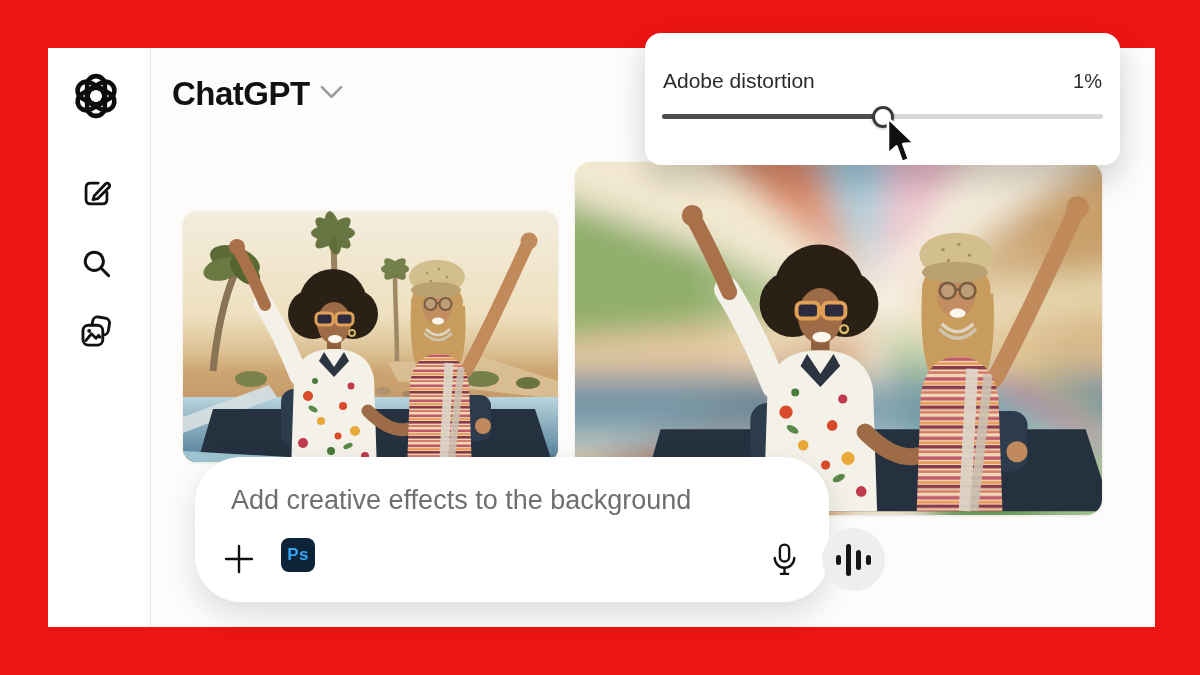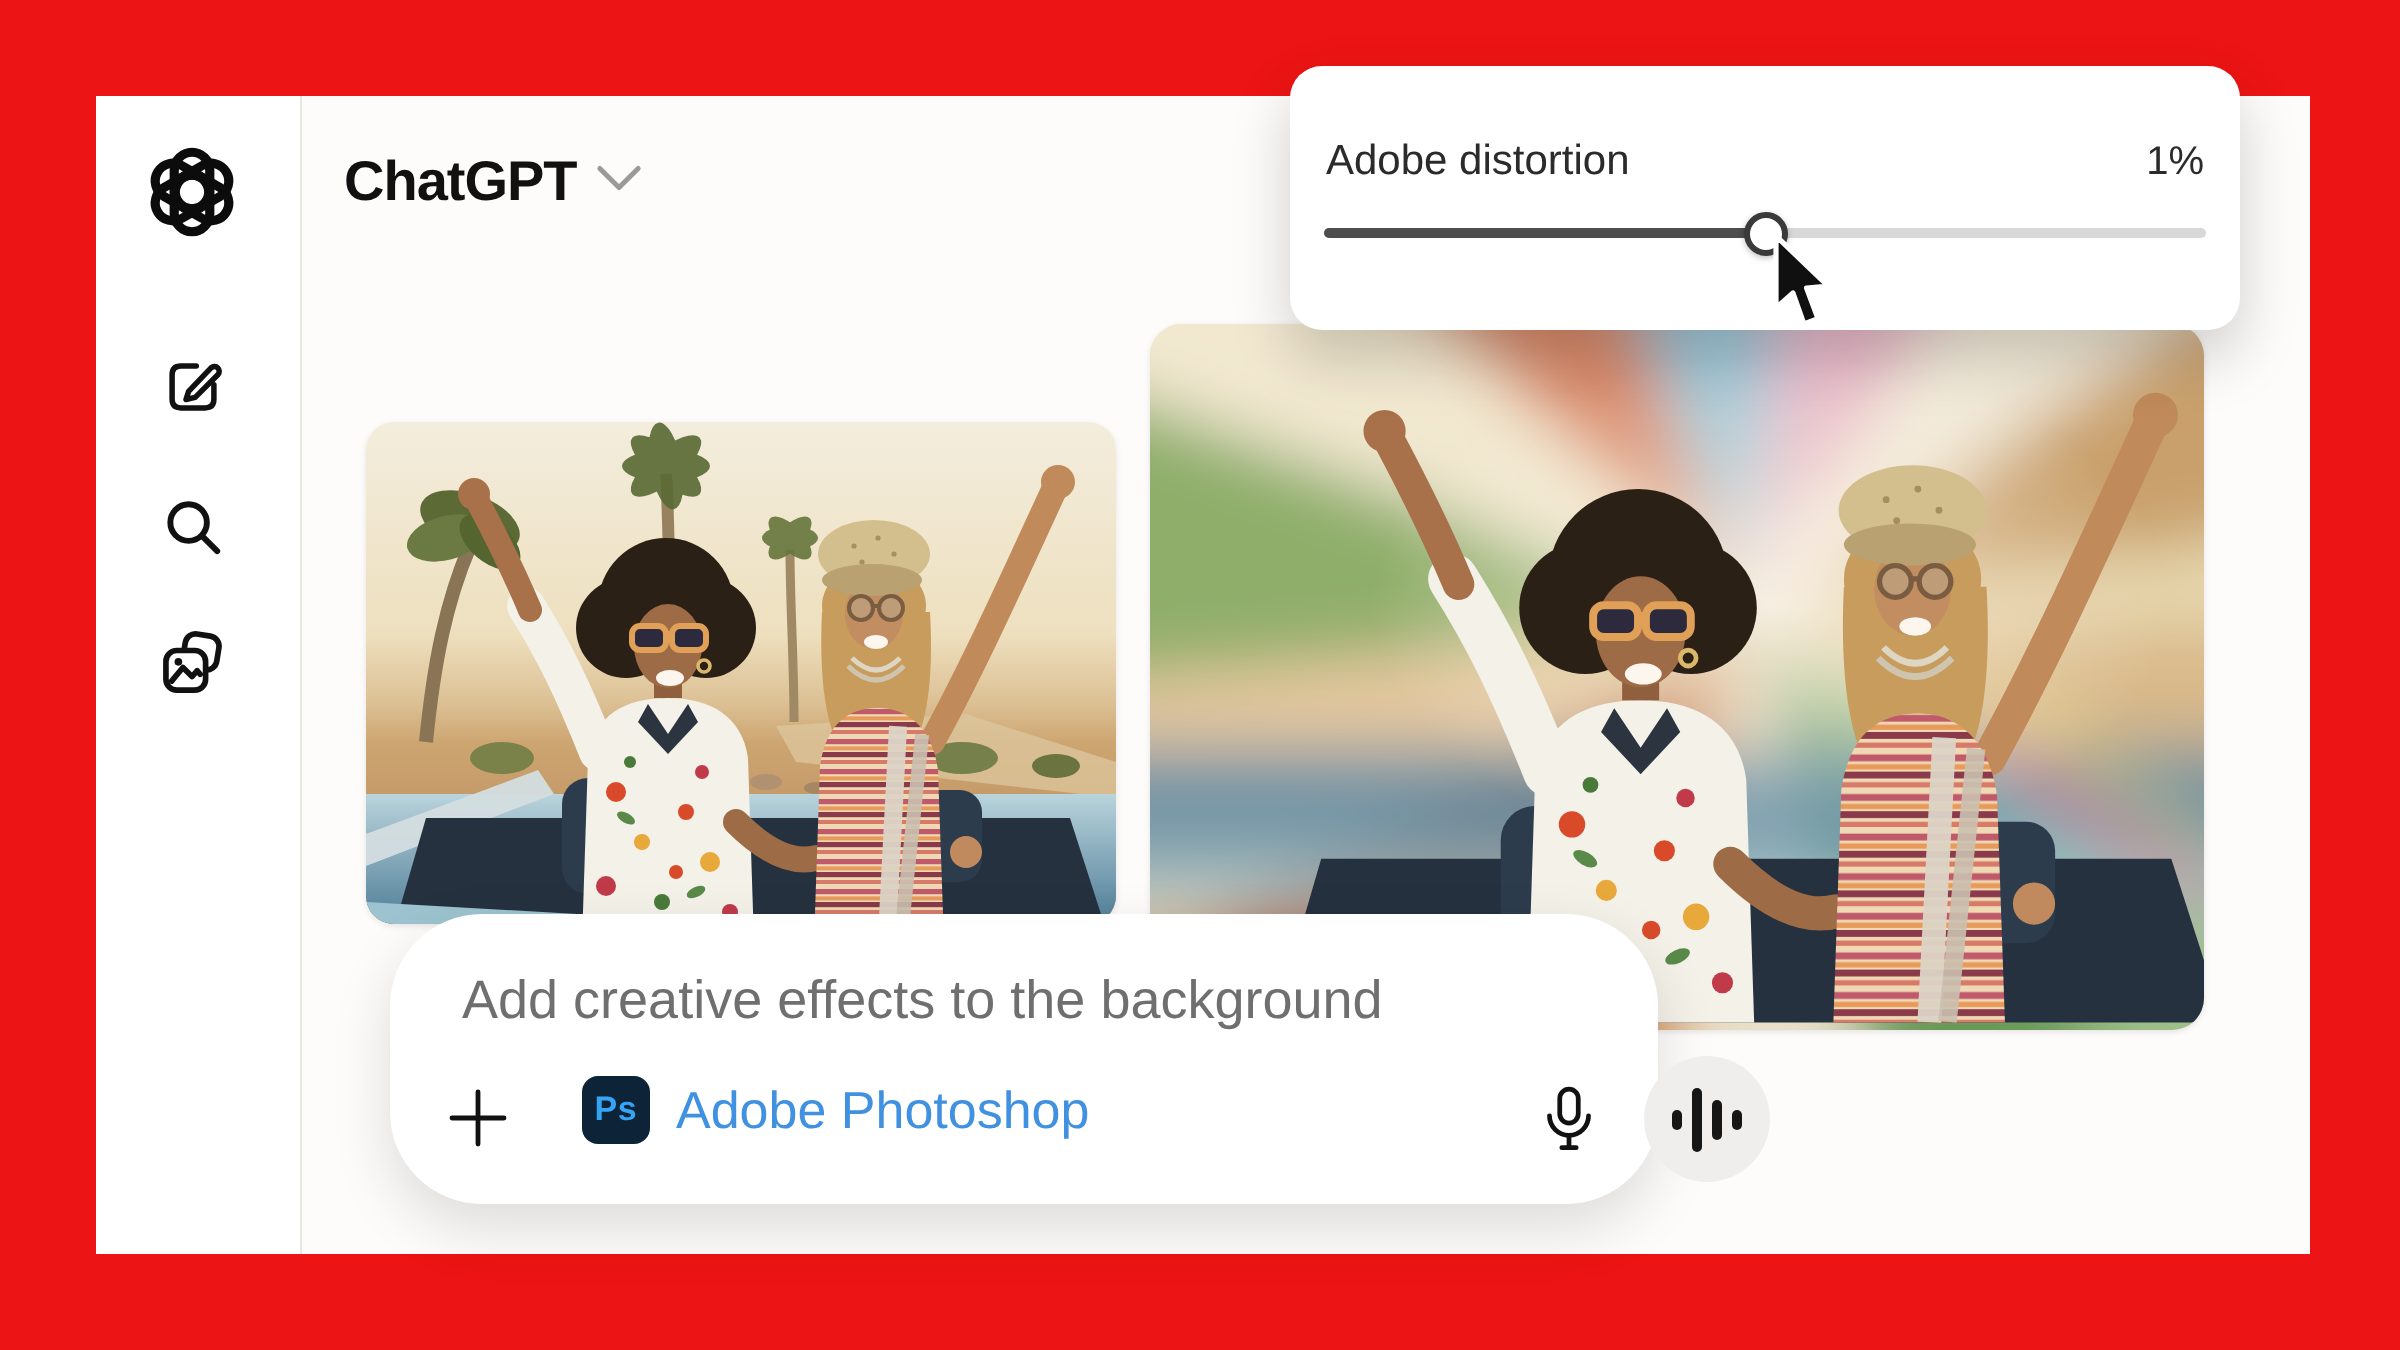--- a/index.html
+++ b/index.html
@@ -5,21 +5,21 @@
   html,body{margin:0;padding:0;}
   body{font-family:"Liberation Sans", sans-serif; background:#b00;}
   .stage{position:relative;width:1200px;height:675px;overflow:hidden;background:#ec1414;}
   .app-window{position:absolute;left:48px;top:48px;width:1107px;height:579px;background:#fdfcfa;}
   
   .sidebar{position:absolute;left:0;top:0;width:102px;height:579px;background:#ffffff;border-right:1px solid #e9e7e4;}
   .side-ic{position:absolute;left:31px;width:34px;height:34px;display:flex;align-items:center;justify-content:center;cursor:pointer;}
   .side-logo{top:25px;left:25px;width:46px;height:46px;}
   
   .hdr{position:absolute;left:124px;top:27px;display:flex;align-items:center;gap:10px;cursor:pointer;}
-  .hdr-title{font-size:28px;font-weight:700;color:#111;letter-spacing:-.5px;}
+  .hdr-title{font-size:33px;font-weight:700;color:#111;letter-spacing:-.5px;}
   
   .photo{position:absolute;overflow:hidden;box-shadow:0 1px 3px rgba(0,0,0,.10);}
   .photo svg{display:block;width:100%;height:100%;}
   .photo-left{left:135px;top:163px;width:375px;height:251px;border-radius:14px;z-index:1;}
   .photo-right{left:527px;top:114px;width:527px;height:353px;border-radius:16px;z-index:1;}
   
   .lens-panel{position:absolute;left:645px;top:33px;width:475px;height:132px;background:#fff;border-radius:16px;
     box-shadow:0 14px 30px rgba(0,0,0,.18);z-index:5;}
   .lens-row{position:absolute;left:18px;right:18px;top:36px;display:flex;justify-content:space-between;align-items:baseline;}
   .lens-label{font-size:21px;color:#2b2b2b;}
@@ -29,21 +29,21 @@
   .slider-fill{position:absolute;left:0;top:0;height:5px;border-radius:3px;background:#4d4d4d;}
   .slider-knob{position:absolute;top:50%;width:22px;height:22px;border-radius:50%;background:#fff;border:3.5px solid #3a3a3a;
     transform:translate(-50%,-50%);box-sizing:border-box;box-shadow:0 1px 3px rgba(0,0,0,.25);}
   .cursor{position:absolute;left:885px;top:116px;z-index:7;pointer-events:none;}
   
   .composer{position:absolute;left:195px;top:457px;width:634px;height:145px;background:#fff;border-radius:46px;
     box-shadow:0 12px 30px rgba(0,0,0,.13);z-index:6;}
   .composer-ph{position:absolute;left:36px;top:28px;font-size:27px;color:#6f6f6f;cursor:text;}
   .composer-row{position:absolute;left:0;right:0;top:76px;height:52px;}
   .plus-btn{position:absolute;left:27px;top:9px;width:34px;height:34px;display:flex;align-items:center;justify-content:center;cursor:pointer;}
-  .plugin-chip{position:absolute;left:96px;top:5px;display:flex;align-items:center;gap:13px;cursor:pointer;}
+  .plugin-chip{position:absolute;left:86px;top:5px;display:flex;align-items:center;gap:13px;cursor:pointer;}
   .ps-badge{width:34px;height:34px;border-radius:8px;background:#0d2438;color:#35a4f4;font-weight:700;font-size:17px;
     display:flex;align-items:center;justify-content:center;letter-spacing:.3px;}
   .plugin-name{font-size:26px;color:#4191e1;font-weight:500;}
   .mic-btn{position:absolute;left:571px;top:7px;width:36px;height:40px;display:flex;align-items:center;justify-content:center;cursor:pointer;}
   .voice-btn{position:absolute;left:627px;top:-5px;width:63px;height:63px;border-radius:50%;background:#efeeec;
     display:flex;align-items:center;justify-content:center;gap:5px;cursor:pointer;}
   .vbar{width:5px;border-radius:3px;background:#161616;}
 </style>
 </head>
 <body>
@@ -279,21 +279,20 @@
     <div class="composer-ph">Add creative effects to the background</div>
     <div class="composer-row">
       <div class="plus-btn">
         <svg viewBox="0 0 32 32" width="32" height="32" stroke="#111" stroke-width="2.4" stroke-linecap="round">
           <line x1="16" y1="3" x2="16" y2="29"></line>
             <line x1="3" y1="16" x2="29" y2="16"></line>
         </svg>
       </div>
       <div class="plugin-chip">
         <span class="ps-badge">Ps</span>
-        <span class="plugin-name">Adobe Photoshop</span>
       </div>
       <div class="mic-btn">
         <svg viewBox="0 0 32 36" width="33" height="37" fill="none" stroke="#111" stroke-width="2.3" stroke-linecap="round">
           <rect x="11.5" y="2.5" width="9" height="16.5" rx="4.5"></rect>
           <path d="M6.5,15.5 a9.5,9.5 0 0 0 19,0"></path>
           <line x1="16" y1="25.5" x2="16" y2="30"></line>
           <line x1="12.5" y1="31" x2="19.5" y2="31"></line>
         </svg>
       </div>
       <div class="voice-btn">

